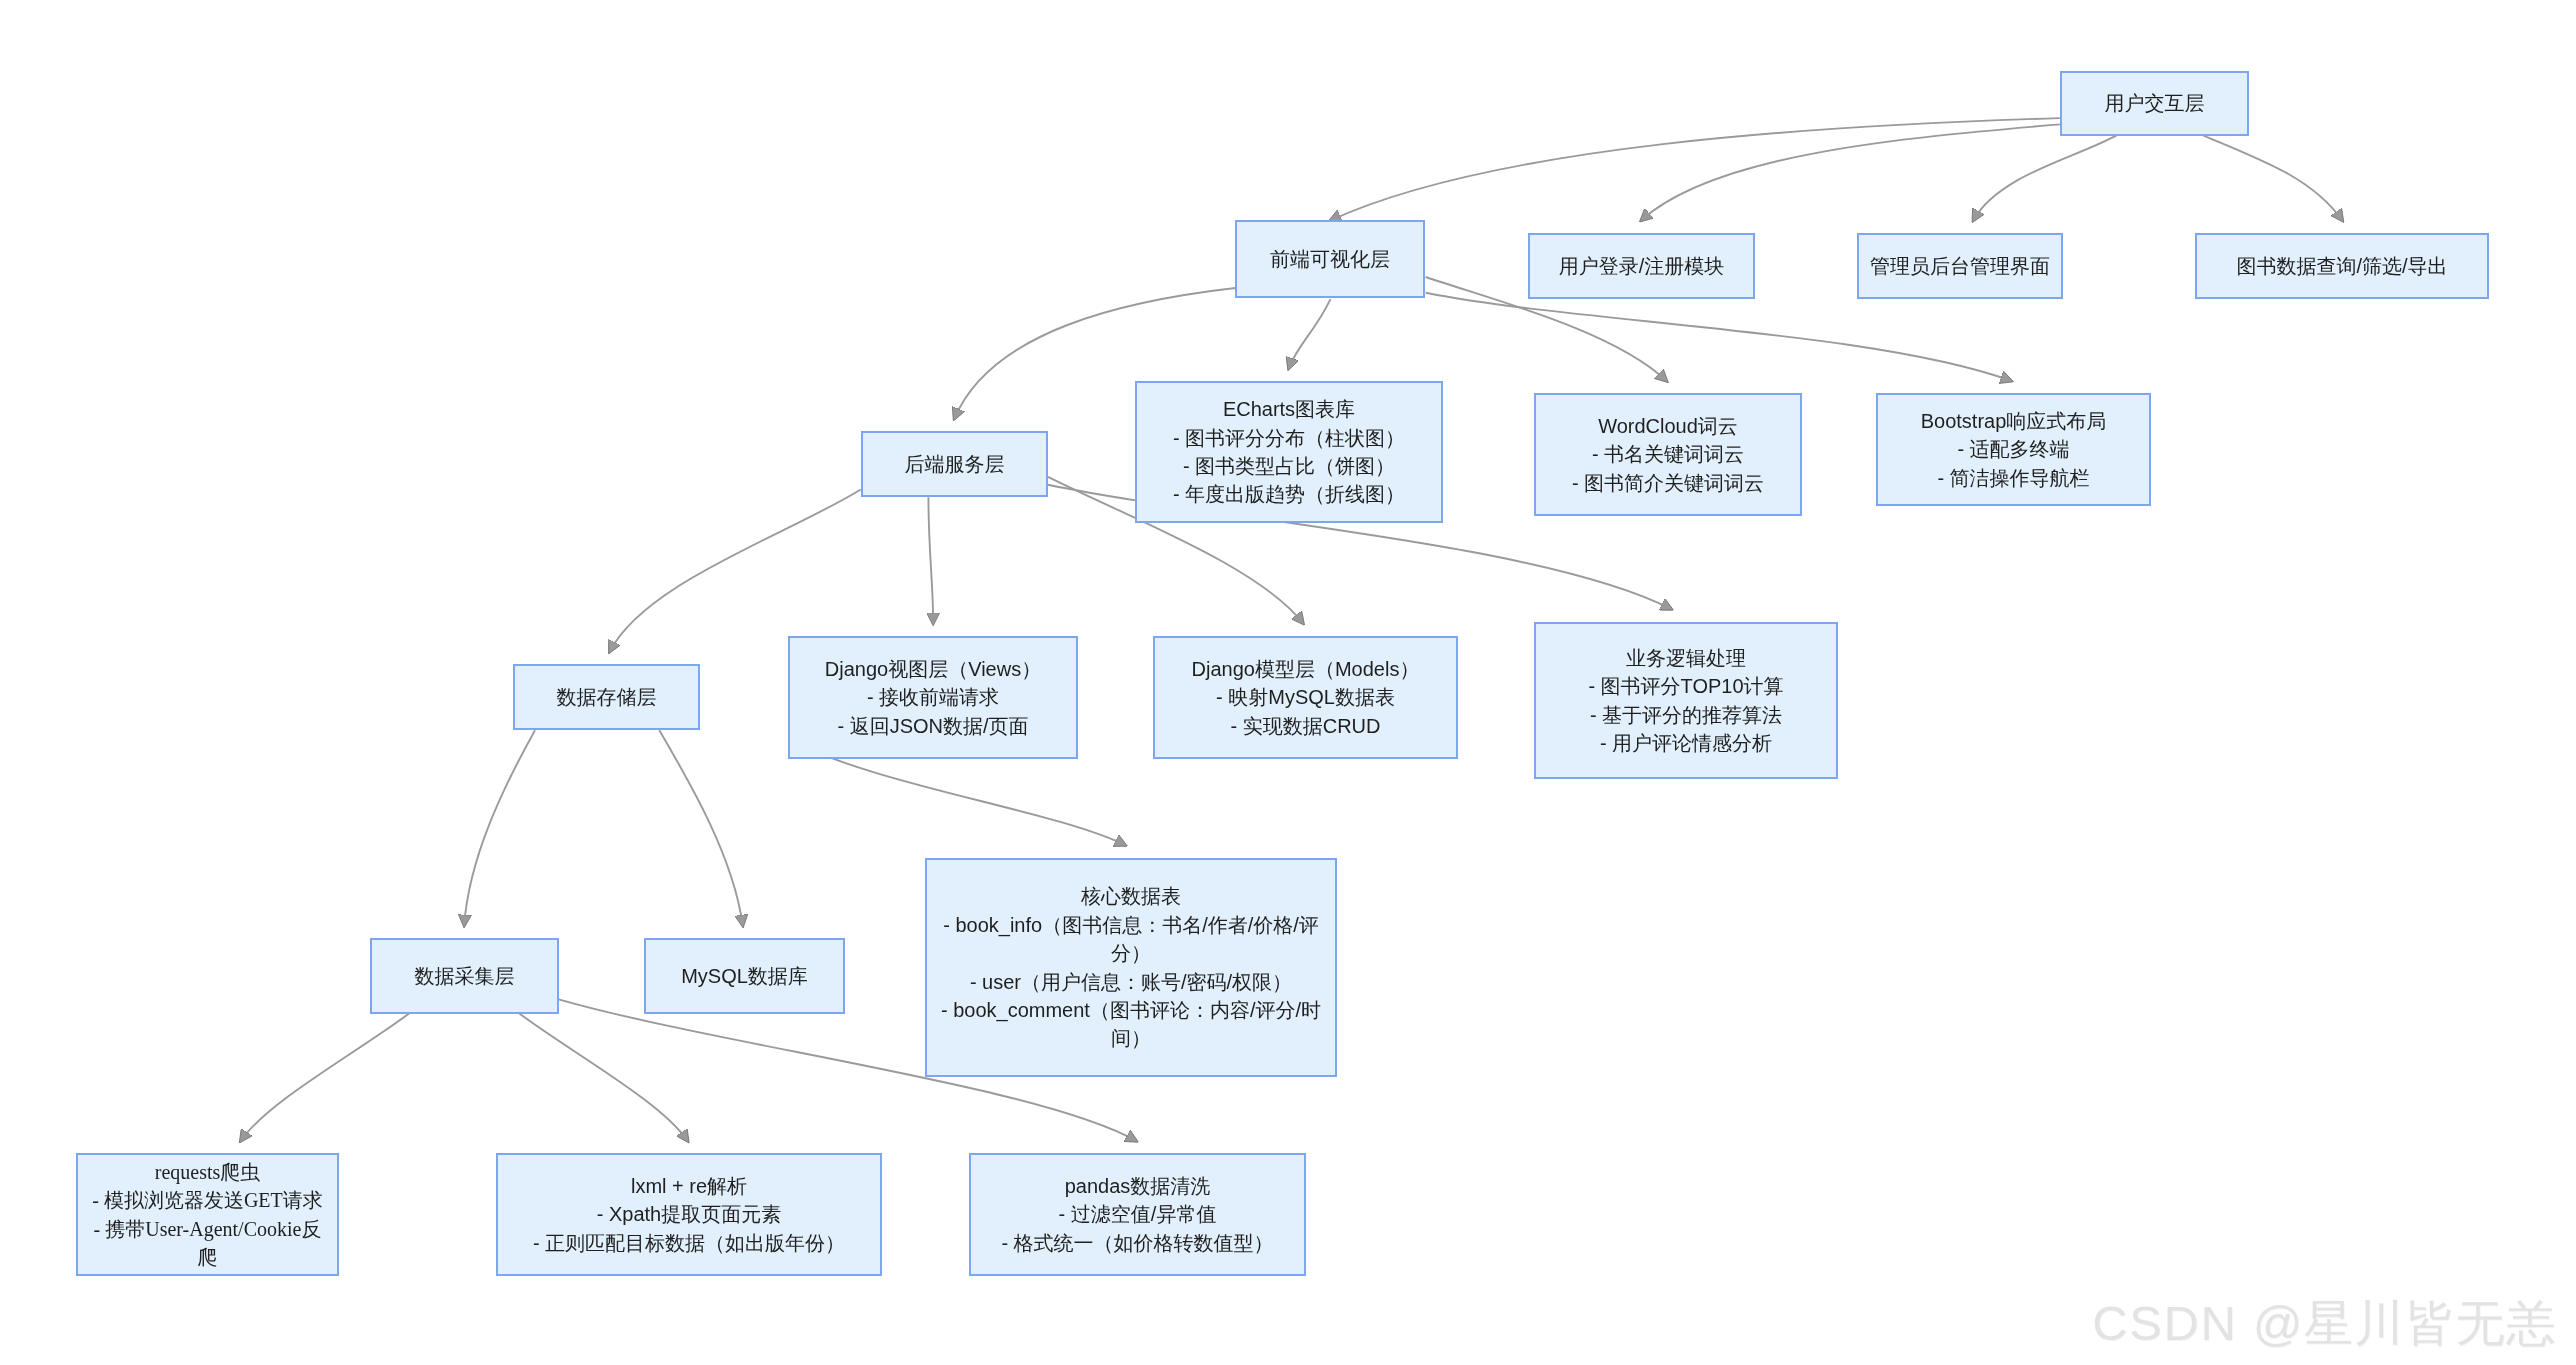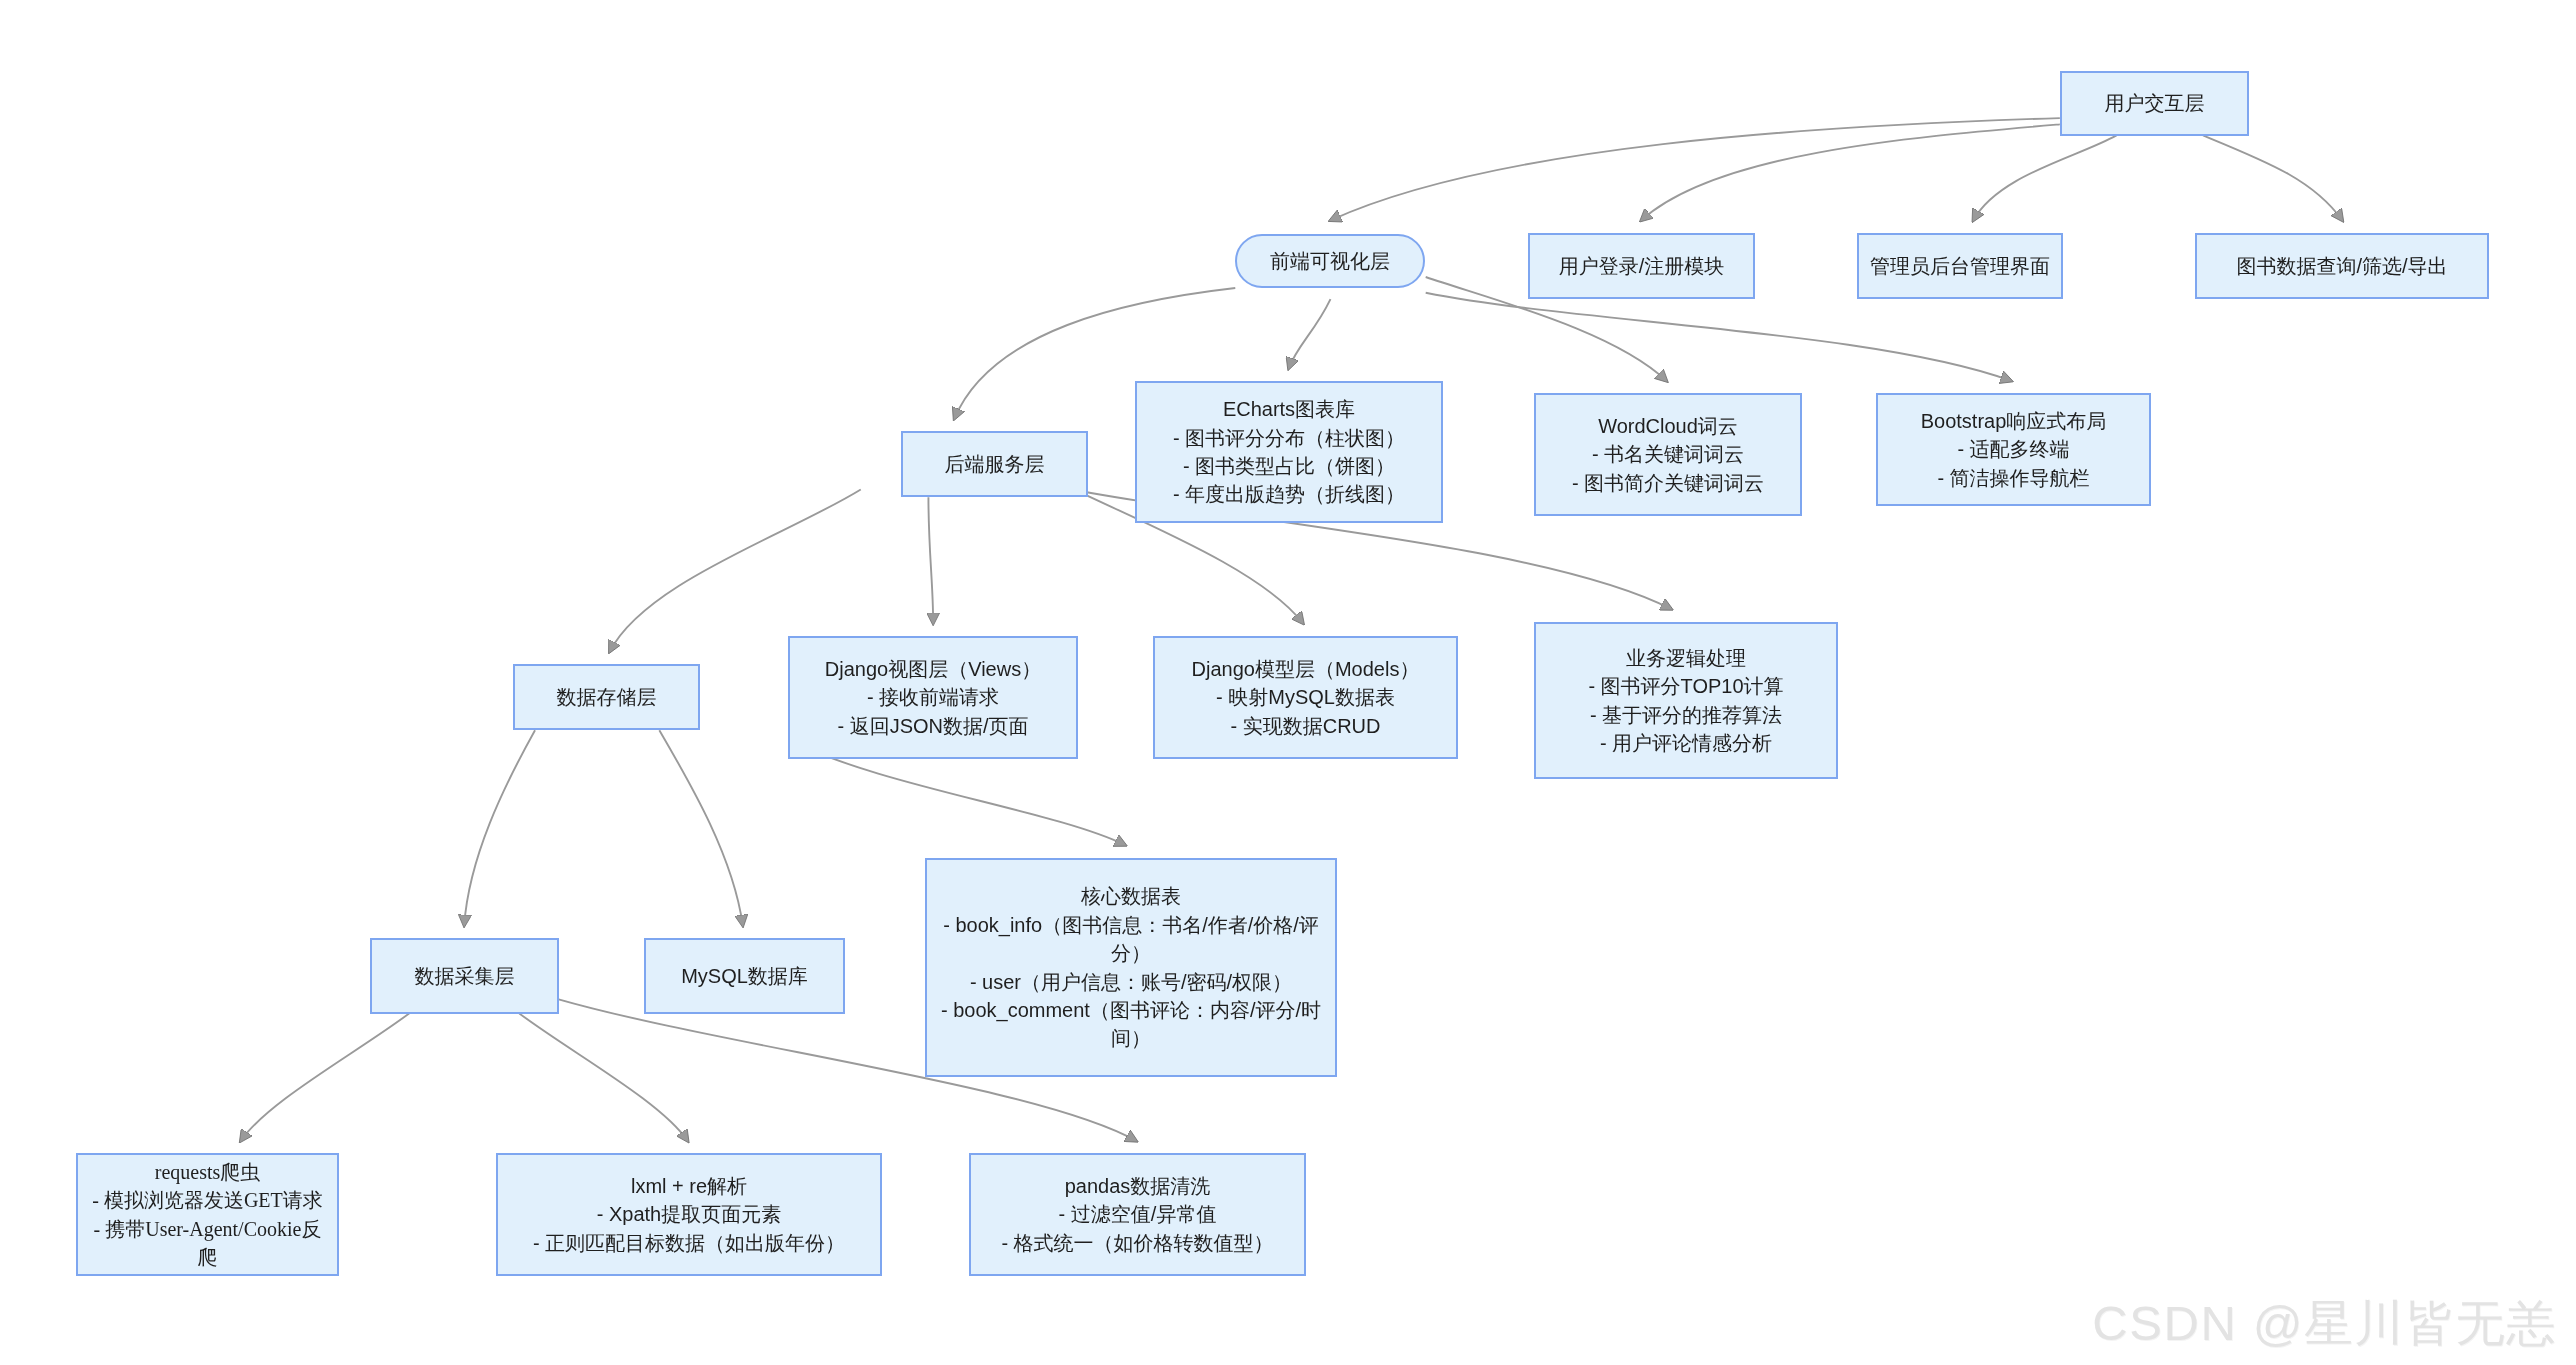--- a/index.html
+++ b/index.html
@@ -83,21 +83,21 @@
       <path d="M 520 1288 C 450 1340 340 1400 306 1450"></path>
       <path d="M 660 1288 C 730 1340 840 1400 874 1450"></path>
       <path d="M 710 1270 C 920 1330 1320 1380 1444 1450"></path>
     </g>
   </svg>
 
   <div class="node" style="left:2060px;top:71px;width:189px;height:65px;">
     <div class="ttl">用户交互层</div>
   </div>
 
-  <div class="node" style="left:1235px;top:234px;width:190px;height:54px;border-radius:27px;">
+  <div class="node" style="left:1235px;top:220px;width:190px;height:78px;">
     <div class="ttl">前端可视化层</div>
   </div>
 
   <div class="node" style="left:1528px;top:233px;width:227px;height:66px;">
     <div class="ttl">用户登录/注册模块</div>
   </div>
 
   <div class="node" style="left:1857px;top:233px;width:206px;height:66px;">
     <div class="ttl">管理员后台管理界面</div>
   </div>
@@ -118,21 +118,21 @@
     <div class="ln">- 书名关键词词云</div>
     <div class="ln">- 图书简介关键词词云</div>
   </div>
 
   <div class="node" style="left:1876px;top:393px;width:275px;height:113px;">
     <div class="ttl">Bootstrap响应式布局</div>
     <div class="ln">- 适配多终端</div>
     <div class="ln">- 简洁操作导航栏</div>
   </div>
 
-  <div class="node" style="left:861px;top:431px;width:187px;height:66px;margin-left:40px;">
+  <div class="node" style="left:861px;top:431px;width:187px;height:66px;">
     <div class="ttl">后端服务层</div>
   </div>
 
   <div class="node" style="left:788px;top:636px;width:290px;height:123px;">
     <div class="ttl">Django视图层（Views）</div>
     <div class="ln">- 接收前端请求</div>
     <div class="ln">- 返回JSON数据/页面</div>
   </div>
 
   <div class="node" style="left:1153px;top:636px;width:305px;height:123px;">

